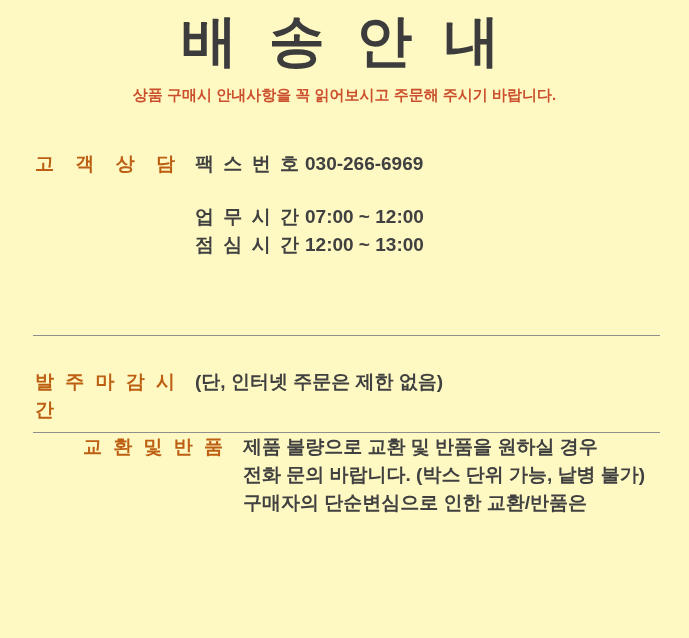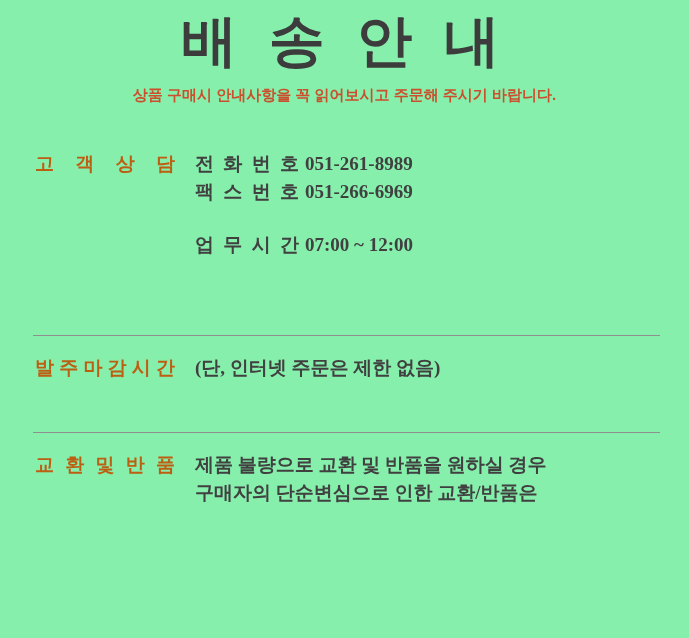--- a/index.html
+++ b/index.html
@@ -1,20 +1,20 @@
 <!DOCTYPE html>
 <html><head>
 <meta charset="utf-8">
 <style>
   html, body { margin: 0; padding: 0; background: #ffffff; }
   .page {
     position: relative;
     width: 689px;
     height: 638px;
-    background: #86efac;
+    background: #fef9c3;
     overflow: hidden;
     font-family: "Liberation Sans", sans-serif;
     font-weight: 700;
     color: #404040;
   }
   .title {
     position: absolute;
     top: 10px; left: 0;
     width: 100%;
     margin: 0;
@@ -37,25 +37,24 @@
     color: #cb4f2c;
     font-weight: 700;
   }
   .sec {
     position: absolute;
     left: 35px;
     display: flex;
     align-items: flex-start;
     font-size: 19px;
     line-height: 28px;
-    font-family: Liberation Serif, serif;
   }
   .sec1 { top: 150px; }
-  .sec2 { top: 354px; justify-content: flex-end; }
-  .sec3 { top: 451px; }
+  .sec2 { top: 368px; justify-content: flex-end; }
+  .sec3 { top: 433px; margin-left: 48px; }
   .sec-label {
     flex: 0 0 140px;
     width: 140px;
     color: #bd5f13;
     text-align: justify;
     text-align-last: justify;
     white-space: normal;
   }
   .sec-content { margin-left: 20px; white-space: nowrap; }
   .field {
@@ -82,45 +81,46 @@
 
 <div class="page">
 
   <h1 class="title">배 송 안 내</h1>
   <p class="subtitle">상품 구매시 안내사항을 꼭 읽어보시고 주문해 주시기 바랍니다.</p>
 
   <section class="sec sec1">
     <div class="sec-label">고 객 상 담</div>
     <div class="sec-content">
       <div class="row">
-        <span class="field">전 화 번 호</span><span class="value">051-261-8989</span>
-      </div>
-      <div class="row">
-        <span class="field">팩 스 번 호</span><span class="value">051-266-6969</span>
+        <span class="field">팩 스 번 호</span><span class="value">030-266-6969</span>
       </div>
       <div class="hours">
         <div class="row">
           <span class="field">업 무 시 간</span><span class="value">07:00 ~ 12:00</span>
+        </div>
+        <div class="row">
+          <span class="field">점 심 시 간</span><span class="value">12:00 ~ 13:00</span>
         </div>
       </div>
     </div>
   </section>
 
   <div class="divider d1"></div>
 
   <section class="sec sec2">
     <div class="sec-label">발 주 마 감 시 간</div>
     <div class="sec-content">
       <div class="row">(단, 인터넷 주문은 제한 없음)</div>
     </div>
   </section>
 
   <div class="divider d2"></div>
 
   <section class="sec sec3">
     <div class="sec-label">교 환 및 반 품</div>
     <div class="sec-content">
       <div class="row">제품 불량으로 교환 및 반품을 원하실 경우</div>
+      <div class="row">전화 문의 바랍니다. (박스 단위 가능, 낱병 불가)</div>
       <div class="row">구매자의 단순변심으로 인한 교환/반품은</div>
     </div>
   </section>
 
 </div>
 
 </body></html>

